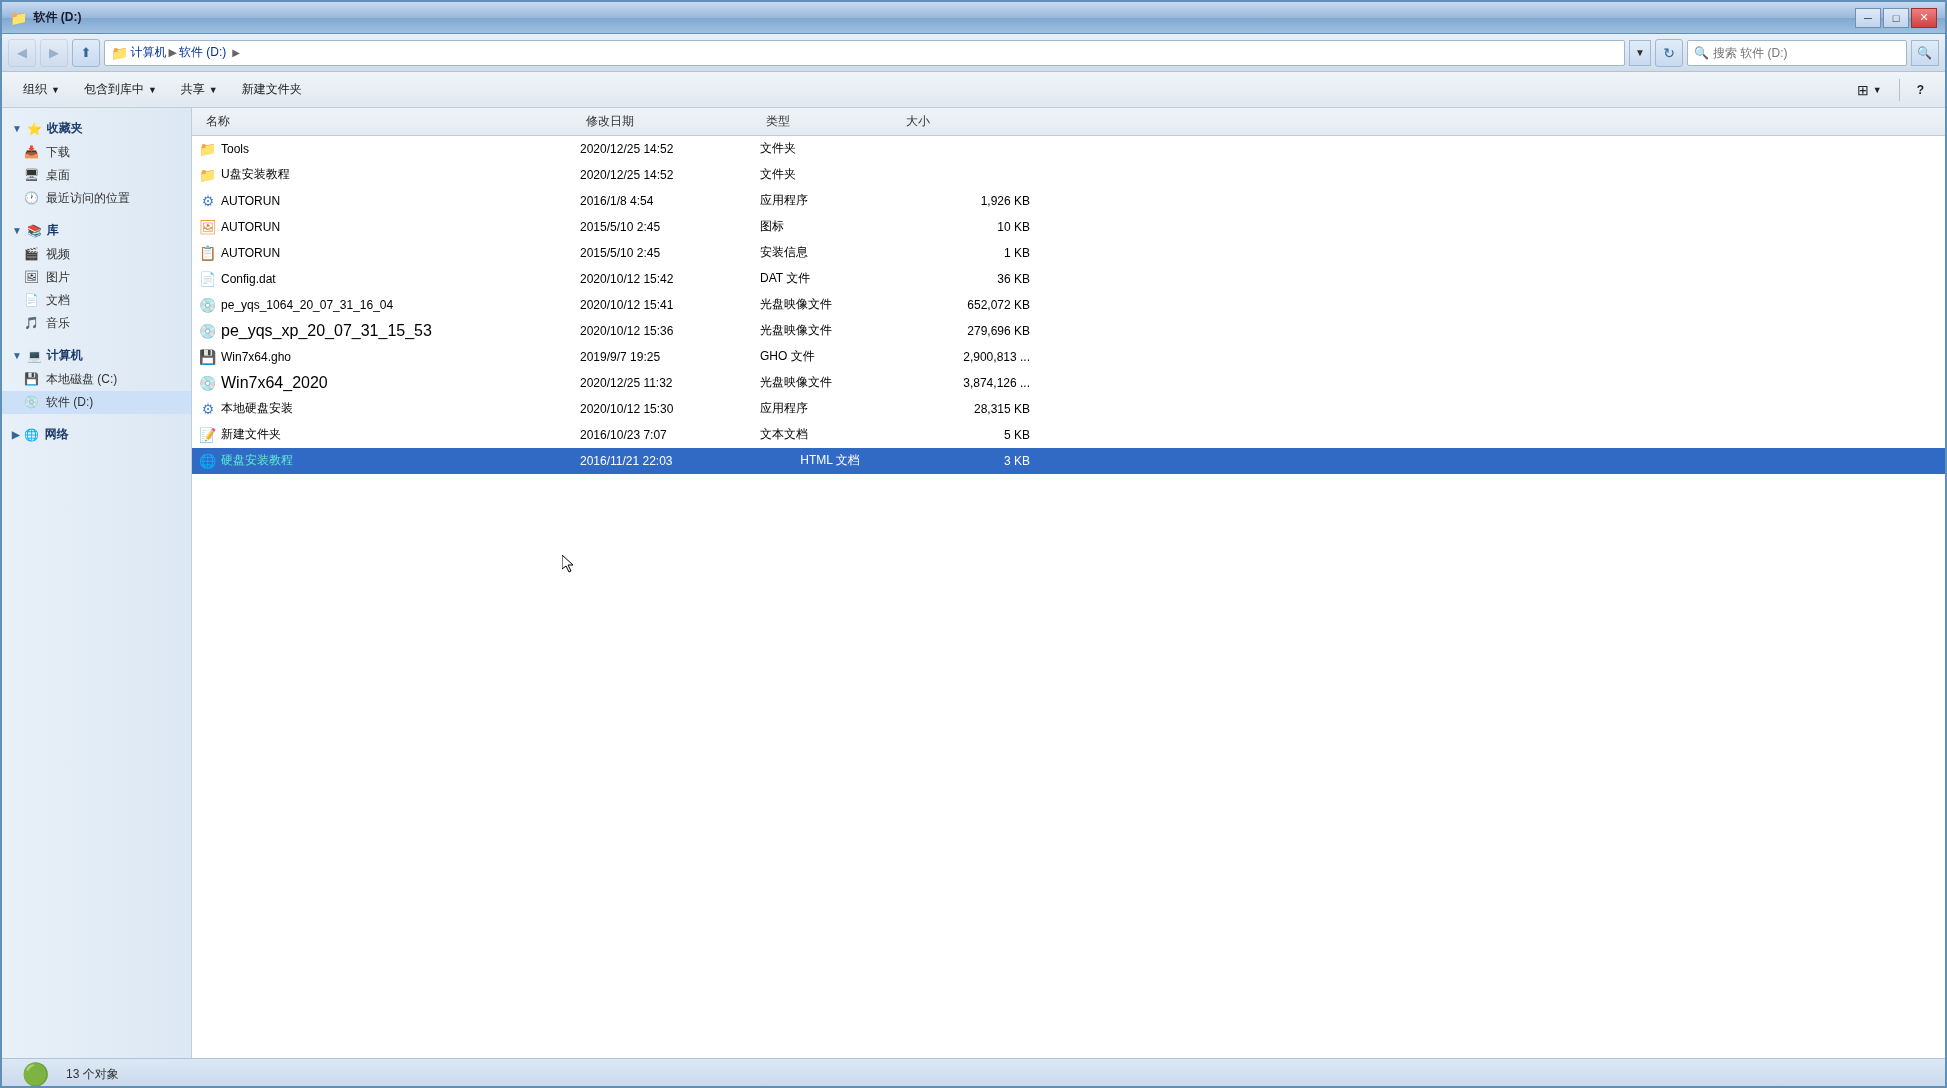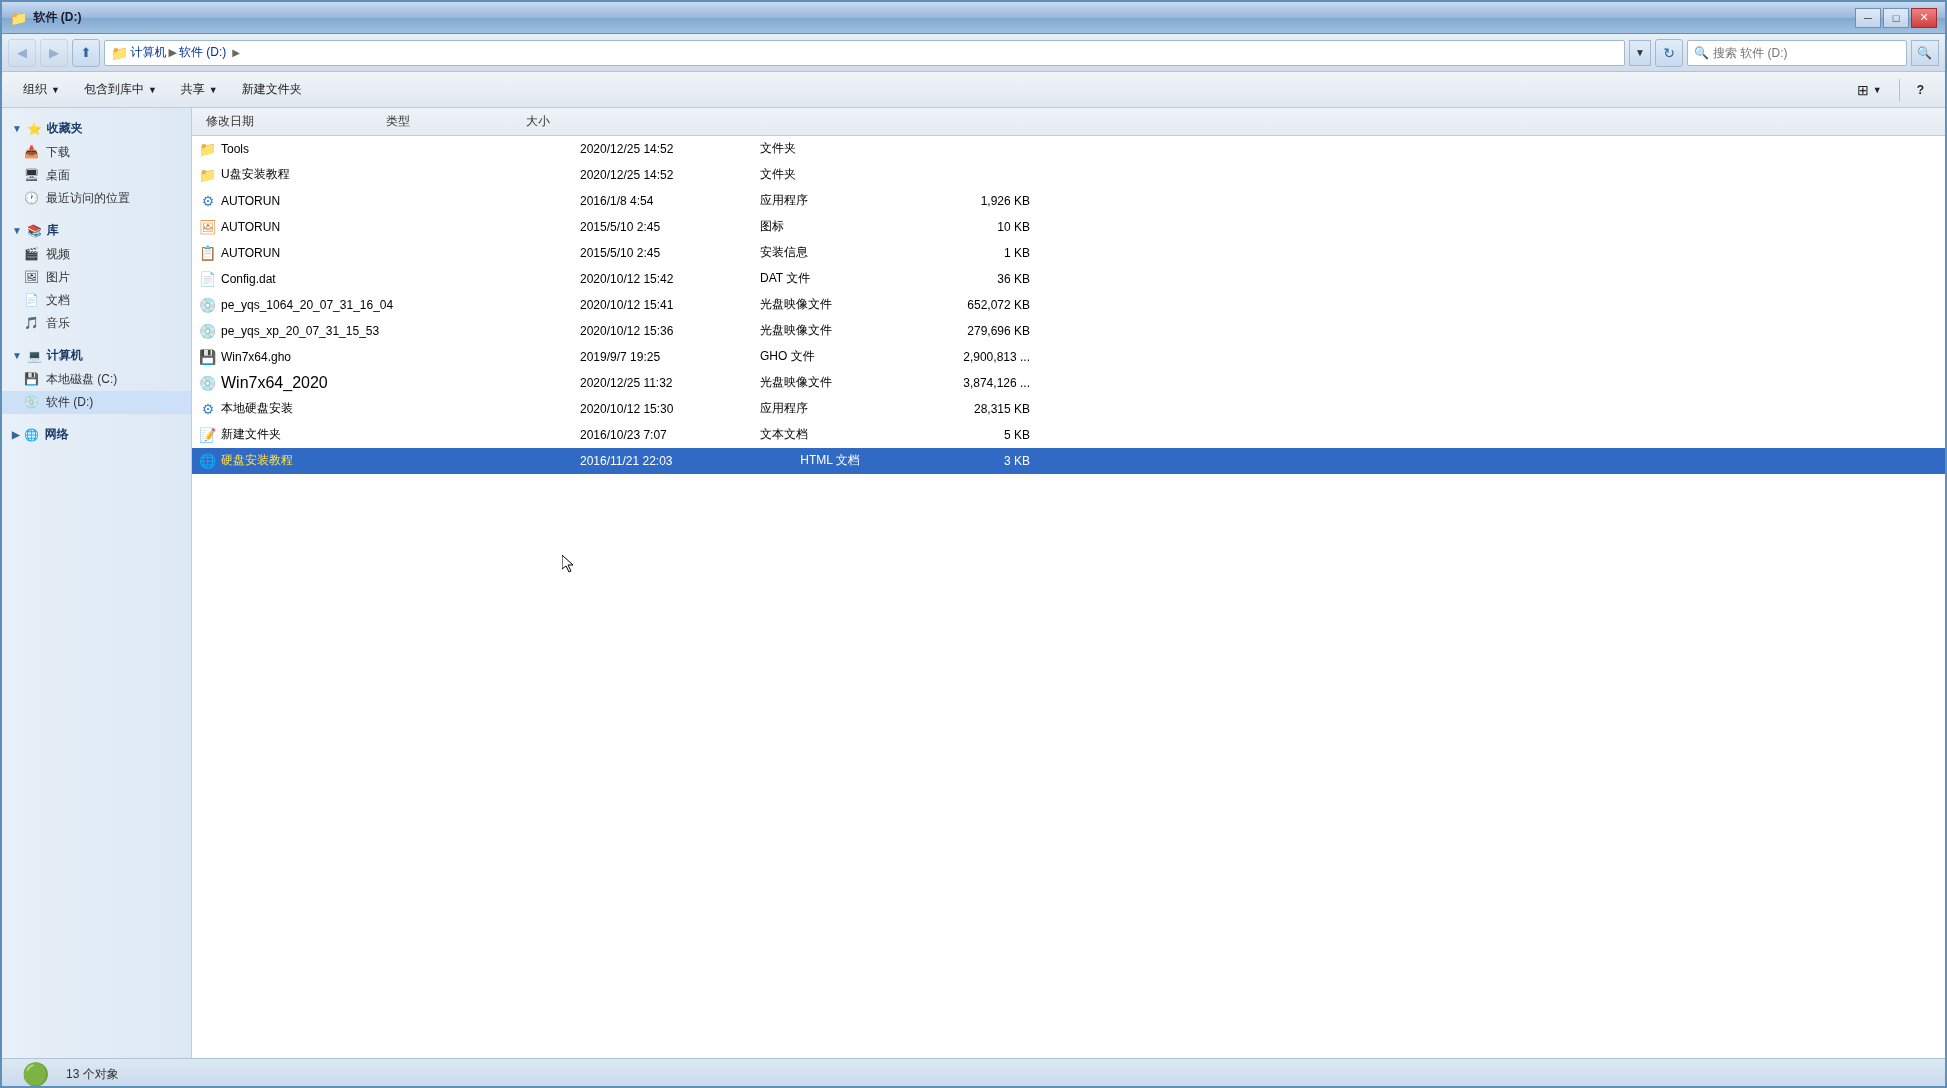--- a/index.html
+++ b/index.html
@@ -507,20 +507,23 @@
           <span>🌐</span>
           <span>网络</span>
         </div>
       </div>
 
     </div>
 
     <div class="file-area">
 
       <div class="column-headers">
+        <div class="col-header col-name">
+          <span>名称</span>
+        </div>
         <div class="col-header col-date">
           <span>修改日期</span>
         </div>
         <div class="col-header col-type">
           <span>类型</span>
         </div>
         <div class="col-header col-size">
           <span>大小</span>
         </div>
       </div>
@@ -585,21 +588,21 @@
         <span class="file-icon icon-iso">💿</span>
         <span style="font-size:12px;">pe_yqs_1064_20_07_31_16_04</span>
       </div>
       <div class="cell cell-date">2020/10/12 15:41</div>
       <div class="cell cell-type">光盘映像文件</div>
       <div class="cell cell-size">652,072 KB</div>
     </div>
           <div class="file-row">
       <div class="cell cell-name">
         <span class="file-icon icon-iso">💿</span>
-        <span style="font-size:12px;">pe_yqs_xp_20_07_31_15_53</span>
+        <span style="font-size:16px;">pe_yqs_xp_20_07_31_15_53</span>
       </div>
       <div class="cell cell-date">2020/10/12 15:36</div>
       <div class="cell cell-type">光盘映像文件</div>
       <div class="cell cell-size">279,696 KB</div>
     </div>
           <div class="file-row">
       <div class="cell cell-name">
         <span class="file-icon icon-gho">💾</span>
         <span style="font-size:12px;">Win7x64.gho</span>
       </div>
@@ -630,21 +633,21 @@
         <span class="file-icon icon-txt">📝</span>
         <span style="font-size:12px;">新建文件夹</span>
       </div>
       <div class="cell cell-date">2016/10/23 7:07</div>
       <div class="cell cell-type">文本文档</div>
       <div class="cell cell-size">5 KB</div>
     </div>
           <div class="file-row selected" style="background: rgb(49, 106, 197); color: white;">
       <div class="cell cell-name" style="color: white;">
         <span class="file-icon icon-html" style="color: white;">🌐</span>
-        <span style="font-size: 12px; color: #fde047;">硬盘安装教程</span>
+        <span style="font-size: 12px; color: #5eead4;">硬盘安装教程</span>
       </div>
       <div class="cell cell-date" style="color: white;">2016/11/21 22:03</div>
       <div class="cell cell-type" style="color: white; text-align: center;">HTML 文档</div>
       <div class="cell cell-size" style="color: white;">3 KB</div>
     </div>
         </div>
 
     </div>
   </div>
 

